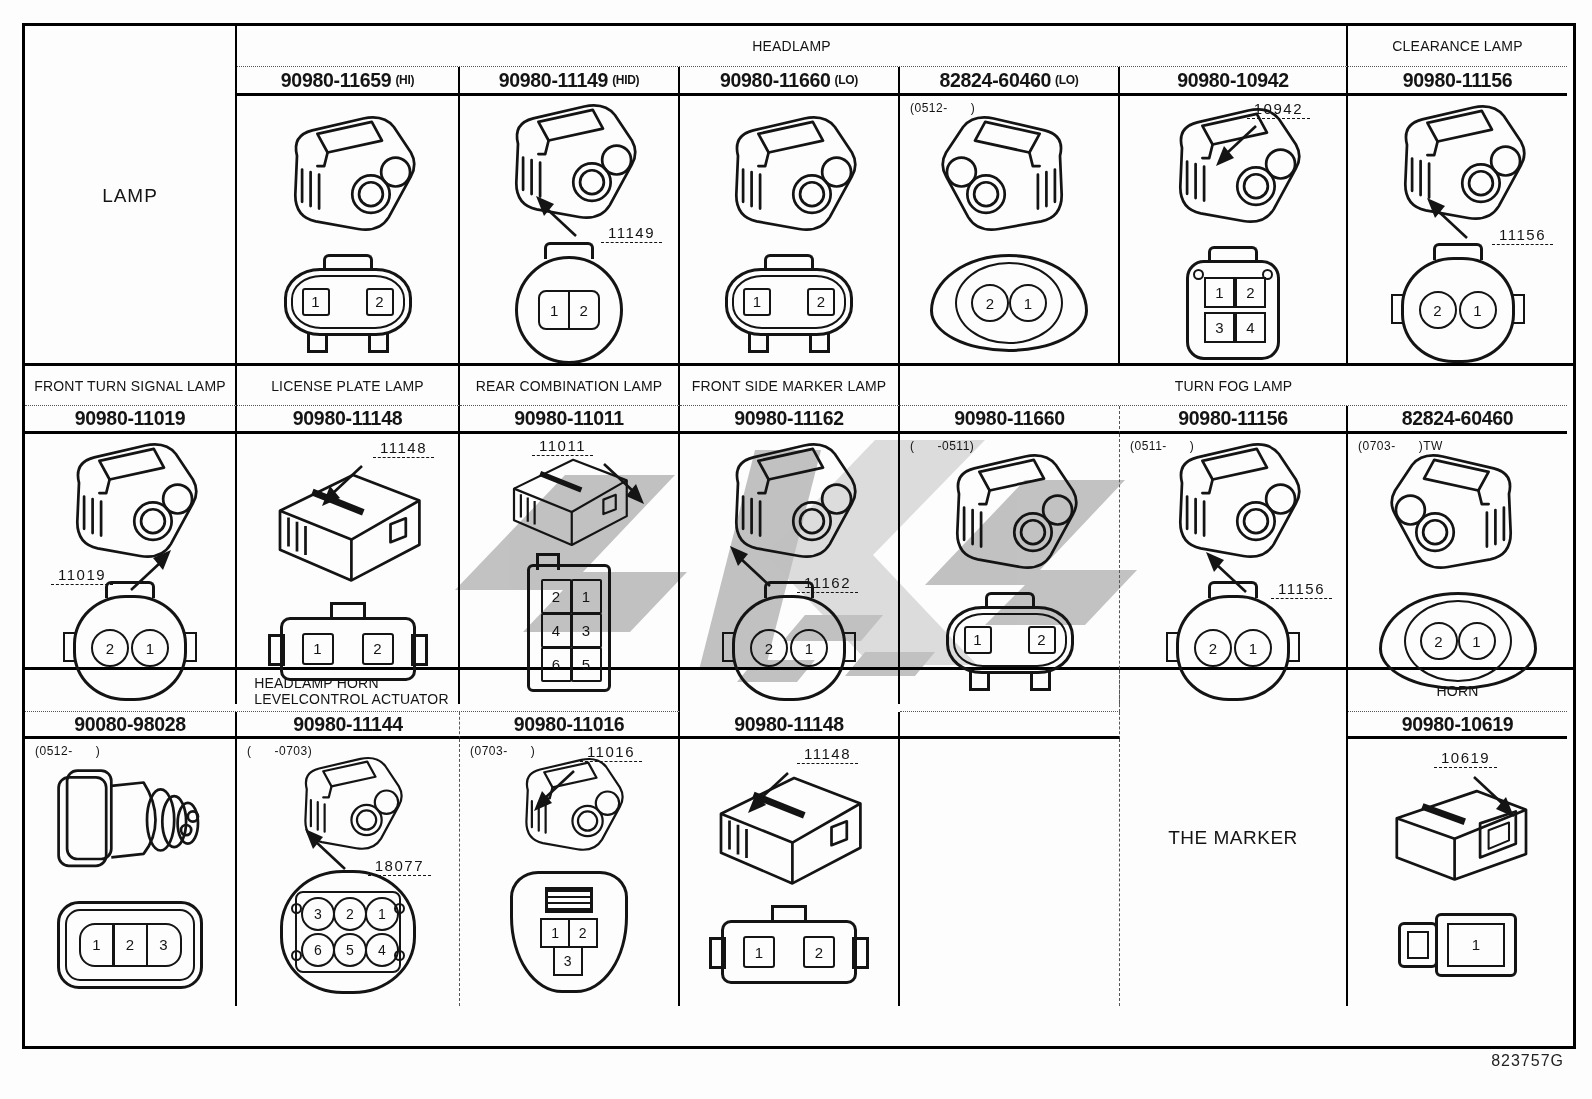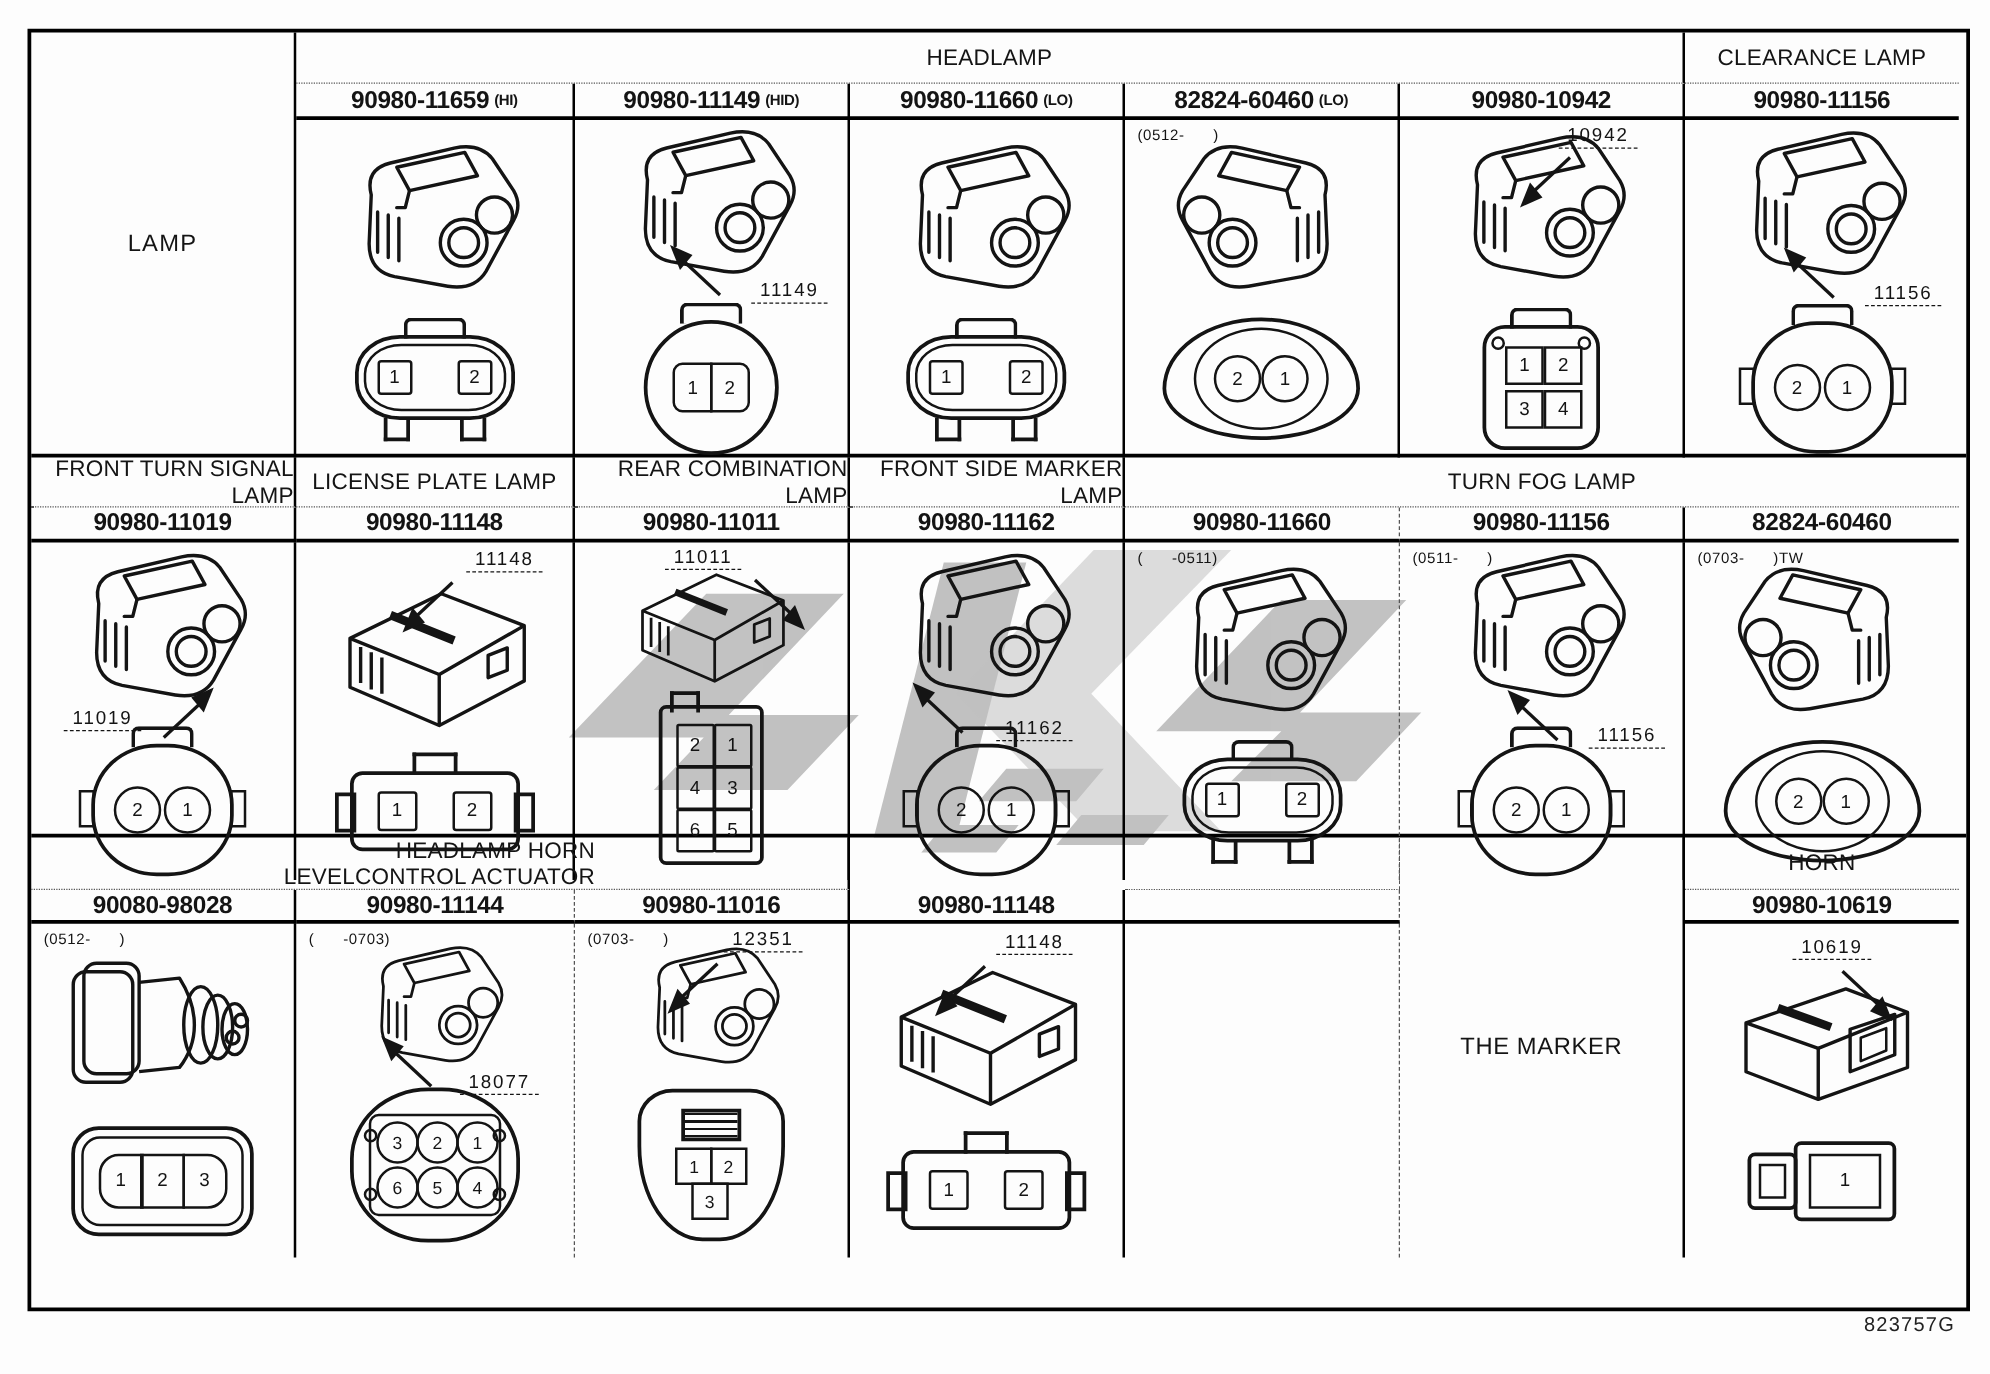--- a/index.html
+++ b/index.html
@@ -13,22 +13,22 @@
   .section{display:grid;box-sizing:border-box;
            grid-template-columns:212px 223px 220px 220px 220px 228px 219px;}
   #s1{height:340px;grid-template-rows:41px 29px 270px;border-bottom:3px solid #000}
   #s2{height:304px;grid-template-rows:40px 28px 270px;border-bottom:3px solid #000}
   #s3{height:336px;grid-template-rows:42px 27px 267px}
   .cell{box-sizing:border-box;position:relative;min-width:0;min-height:0;background:transparent}
   .br{border-right:2px solid #000}
   .brd{border-right:1.5px dashed #555}
   .bbd{border-bottom:1.5px dotted #555}
   .bbs{border-bottom:3px solid #000}
-  .hc{display:flex;align-items:center;justify-content:center;text-align:right;
-      font-size:18px;letter-spacing:.2px;white-space:pre-line}
+  .hc{display:flex;align-items:center;justify-content:center;text-align:left;
+      font-size:14px;letter-spacing:.2px;white-space:pre-line}
   .pc{display:flex;align-items:center;justify-content:center;font-weight:700;
       font-size:19.5px;letter-spacing:-.3px}
   .pc .sfx{font-size:12px;margin-left:4px;font-weight:700}
   .lab{display:flex;align-items:center;justify-content:center;font-size:19px;letter-spacing:1px}
   .others{display:flex;align-items:center;justify-content:center;font-size:19px;letter-spacing:.5px}
   .cc{display:flex;flex-direction:column;align-items:center;justify-content:center;
       gap:8px;padding:4px 6px;overflow:hidden}
   .note{position:absolute;top:5px;left:10px;font-size:12px;white-space:pre;
         letter-spacing:.5px;z-index:3}
   .callout{position:absolute;font-size:15px;letter-spacing:1.5px;z-index:3;
@@ -556,21 +556,21 @@
             <span class="pin rd">6</span>
             <span class="pin rd">5</span>
             <span class="pin rd">4</span>
           </div>
         </div>
       </div>
     </div>
 
     <div class="cell cc br" style="grid-column:3;grid-row:3">
       <span class="note">(0703-      )</span>
-      <span class="callout" style="top:4px;right:36px">12351</span>
+      <span class="callout" style="top:4px;right:36px">11016</span>
       <svg class="arrsvg a-dl" style="top:28px;right:94px" width="56" height="48">
           <use href="#arr"></use>
         </svg>
       <svg class="iso-s">
           <use href="#isoA"></use>
         </svg>
       <div class="fv t3">
         <div class="shell">
           <div class="top"></div>
           <div class="duo2">

